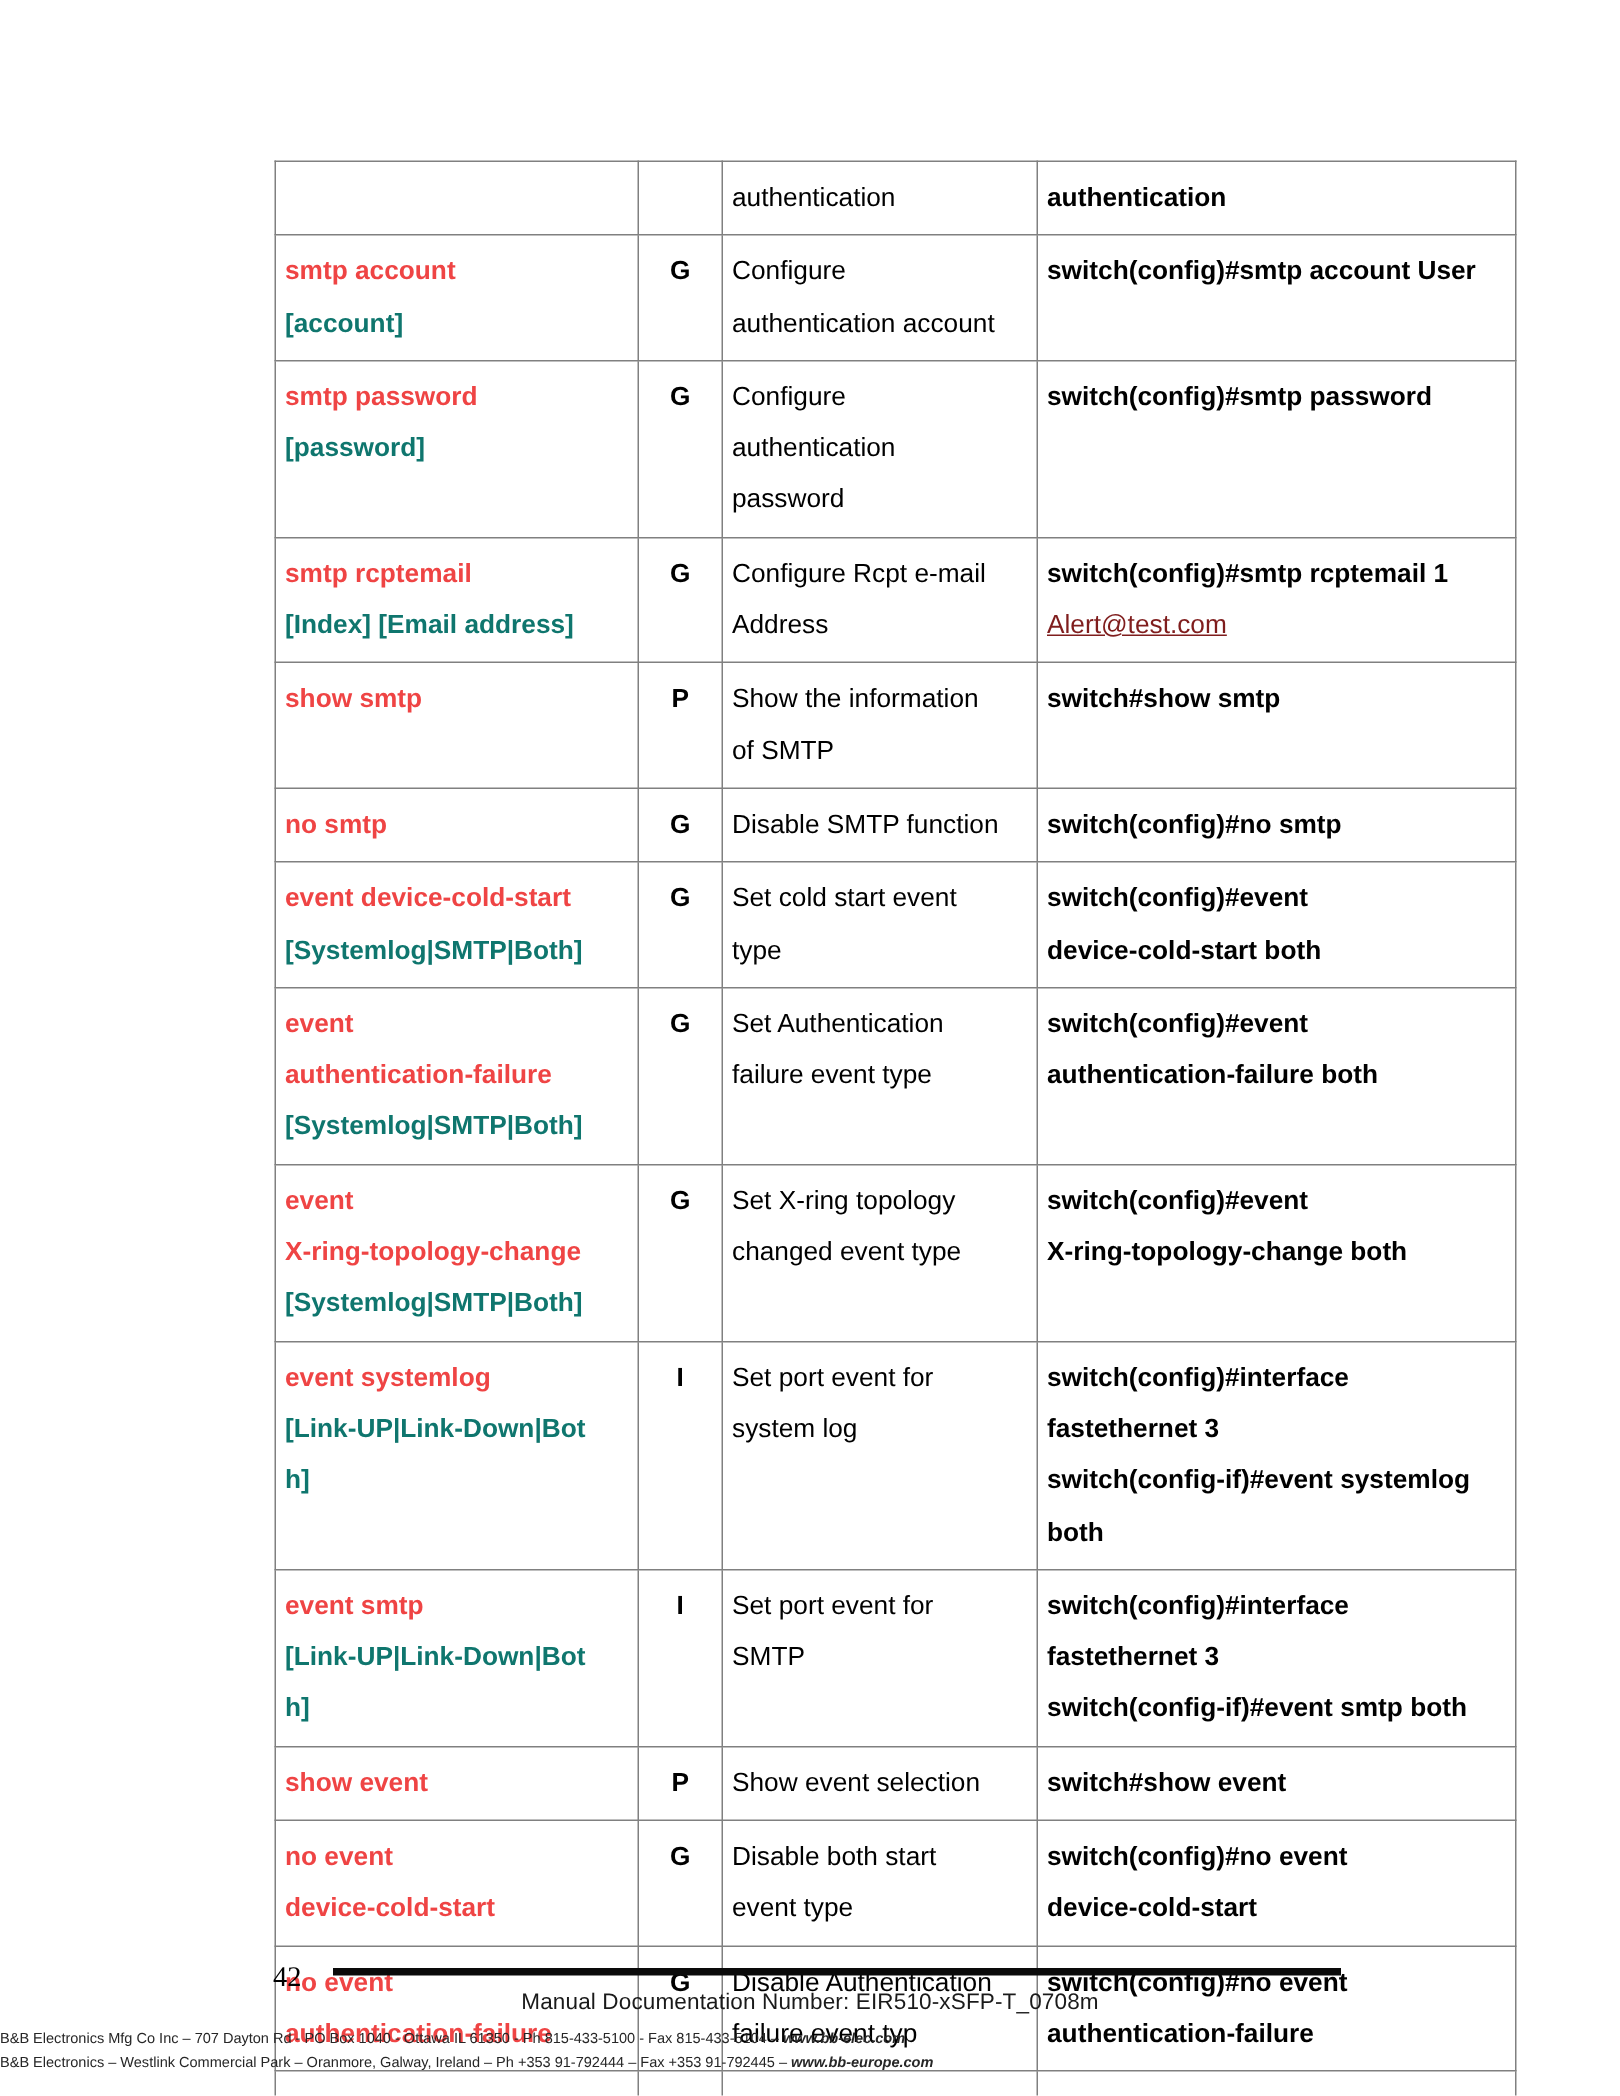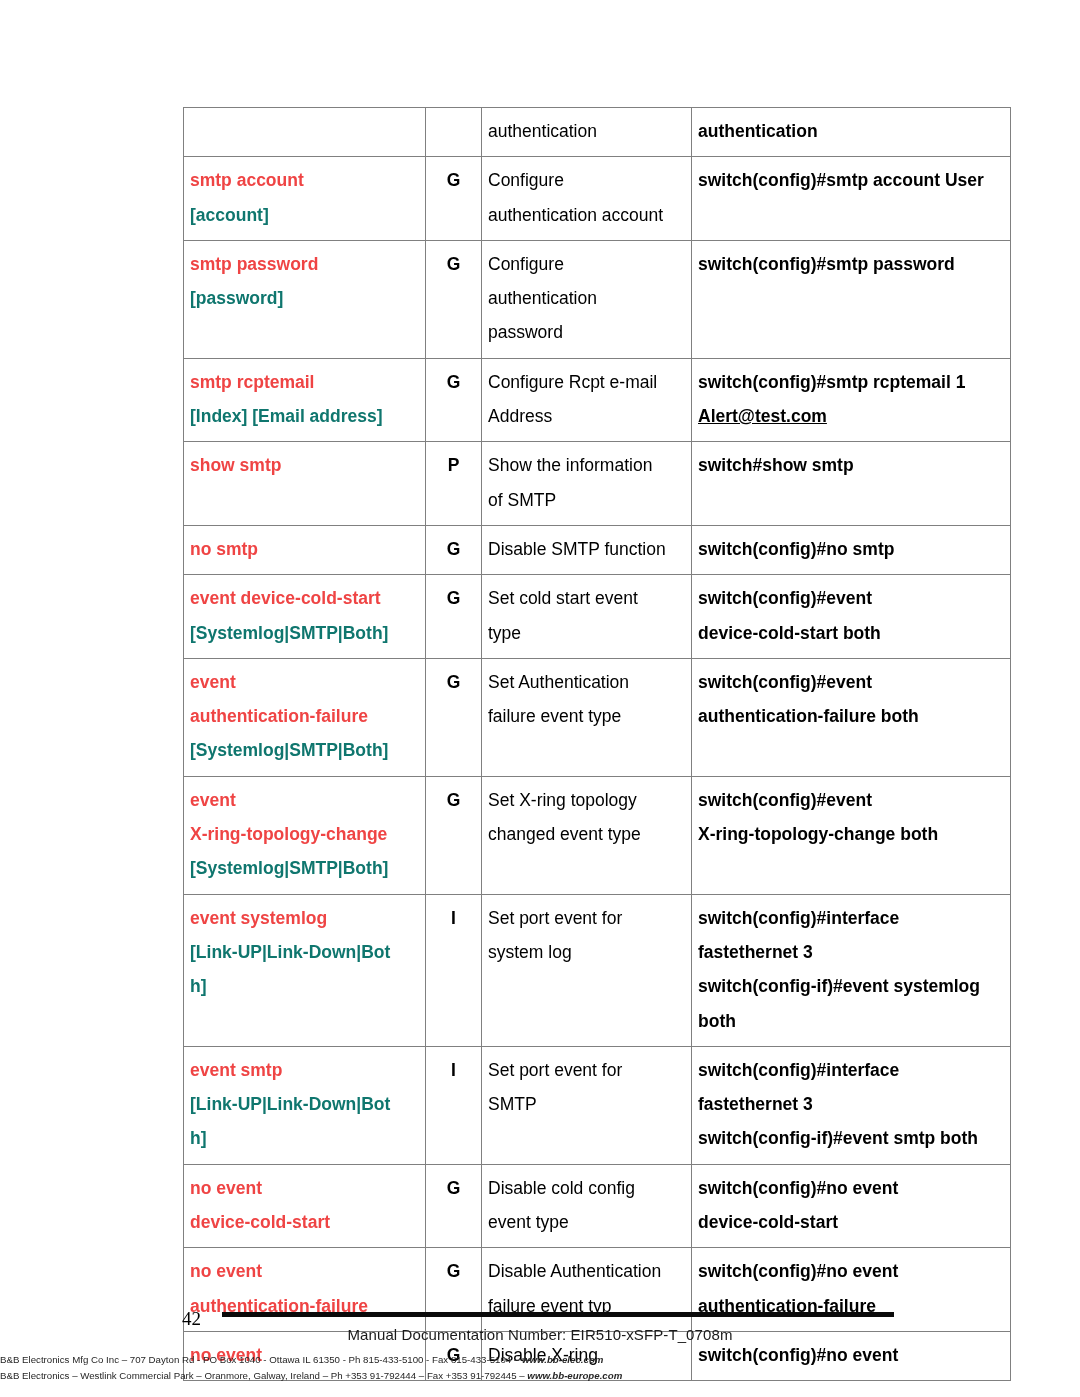--- a/index.html
+++ b/index.html
@@ -65,22 +65,22 @@
     display: block;
   }
   .ex-prompt {
     font-weight: bold;
   }
   .ex-bold {
     font-weight: bold;
   }
   .ex-line { display: block; }
   .ex-link {
-    color: #000000;
-    font-weight: bold;
+    color: #7f1d1d;
+    font-weight: normal;
     text-decoration: underline;
   }
   .desc-line { display: block; }
 
   
   .footer {
     position: absolute;
     left: 0;
     top: 1290px;
     width: 1080px;
@@ -294,26 +294,38 @@
             <span class="desc-line">SMTP</span>
           </td>
           <td class="col-example">
             <span class="ex-line"><span class="ex-prompt">switch(config)#</span><span class="ex-bold">interface</span></span>
             <span class="ex-line"><span class="ex-bold">fastethernet 3</span></span>
             <span class="ex-line"><span class="ex-prompt">switch(config-if)#</span><span class="ex-bold">event smtp both</span></span>
           </td>
         </tr>
         <tr>
           <td class="col-cmd">
+            <span class="cmd-name">show event</span>
+          </td>
+          <td class="col-mode">P</td>
+          <td class="col-desc">
+            <span class="desc-line">Show event selection</span>
+          </td>
+          <td class="col-example">
+            <span class="ex-line"><span class="ex-prompt">switch#</span><span class="ex-bold">show event</span></span>
+          </td>
+        </tr>
+        <tr>
+          <td class="col-cmd">
             <span class="cmd-name">no event</span>
             <span class="cmd-name">device-cold-start</span>
           </td>
           <td class="col-mode">G</td>
           <td class="col-desc">
-            <span class="desc-line">Disable cold config</span>
+            <span class="desc-line">Disable both start</span>
             <span class="desc-line">event type</span>
           </td>
           <td class="col-example">
             <span class="ex-line"><span class="ex-prompt">switch(config)#</span><span class="ex-bold">no event</span></span>
             <span class="ex-line"><span class="ex-bold">device-cold-start</span></span>
           </td>
         </tr>
         <tr>
           <td class="col-cmd">
             <span class="cmd-name">no event</span>

